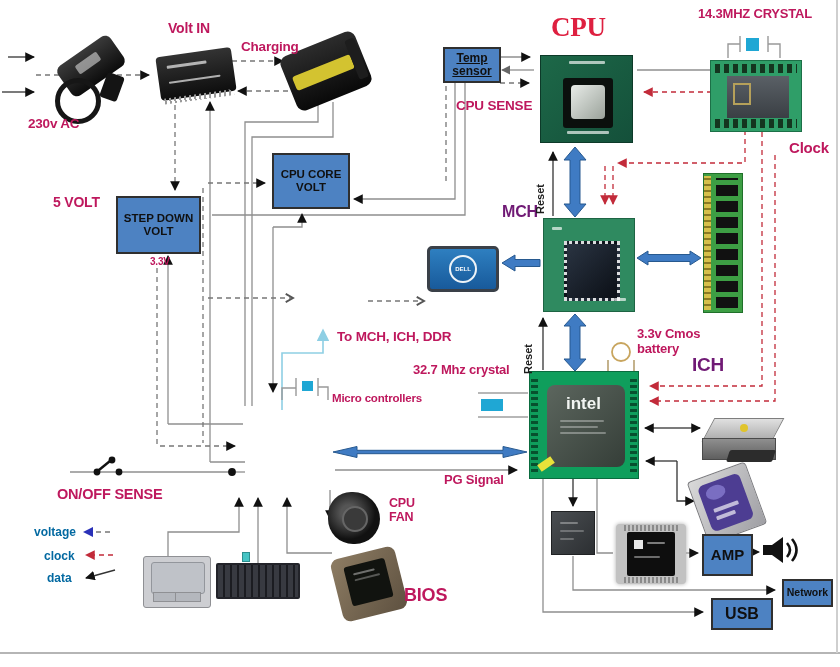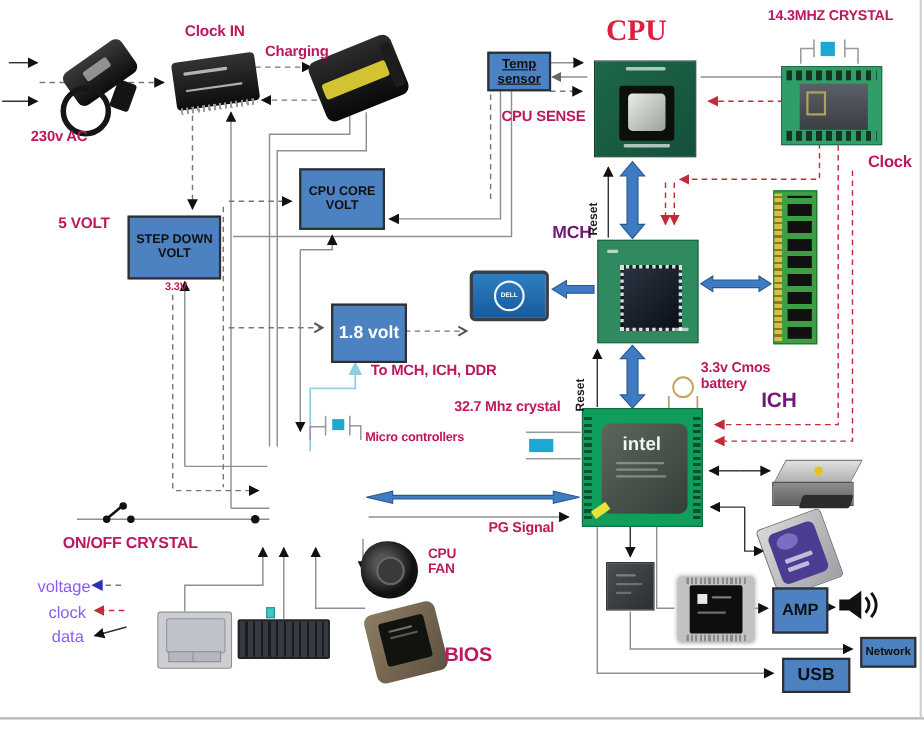--- a/index.html
+++ b/index.html
@@ -10,21 +10,21 @@
   .bluebox{position:absolute;background:#4d82c2;border:2px solid #2f2f2f;display:flex;
            align-items:center;justify-content:center;text-align:center;font-weight:bold;
            color:#101010;line-height:1.12;white-space:normal;}
   .vlbl{position:absolute;writing-mode:vertical-rl;transform:rotate(180deg);font-weight:bold;
         font-size:11px;color:#1c1c1c;}
   .chip{position:absolute;box-sizing:border-box;}
   .pinrow{position:absolute;background:repeating-linear-gradient(90deg,#9a9a9a 0 2px,transparent 2px 5px);}
   .pincol{position:absolute;background:repeating-linear-gradient(0deg,#9a9a9a 0 2px,transparent 2px 5px);}
   .bar{position:absolute;background:rgba(255,255,255,.65);height:3px;border-radius:1px;}
   svg.wires{position:absolute;left:0;top:0;}
-  .legend-row{position:absolute;font-weight:normal;font-size:15px;color:#8b5cf6;}
+  .legend-row{position:absolute;font-weight:bold;font-size:12px;color:#0369a1;}
 </style>
 </head>
 <body>
 
 <div id="stage">
 
   <svg class="wires" width="840" height="667">
     <defs>
       <marker id="ab" viewBox="0 0 10 10" refX="9" refY="5" markerWidth="7.5" markerHeight="7.5" orient="auto-start-reverse">
           <path d="M0,0 L10,5 L0,10 z" fill="#111"></path>
@@ -286,55 +286,52 @@
     </div>
 
   <div class="bluebox" style="left:116px;top:196px;width:81px;height:54px;font-size:11.5px;">
     <span>STEP DOWN VOLT</span>
     </div>
 
   <div class="bluebox" style="left:272px;top:153px;width:74px;height:52px;font-size:11.5px;">
     <span>CPU CORE VOLT</span>
     </div>
 
-  <div class="bluebox" style="left:301px;top:276px;width:65px;height:50px;font-size:16px;color:#fff;">
-    <span>1.8 volt</span>
-    </div>
 
   <div class="bluebox" style="left:702px;top:534px;width:47px;height:38px;font-size:15px;">
     <span>AMP</span>
     </div>
 
   <div class="bluebox" style="left:782px;top:579px;width:47px;height:24px;font-size:10.5px;">
     <span>Network</span>
     </div>
 
   <div class="bluebox" style="left:711px;top:598px;width:58px;height:28px;font-size:16px;">
     <span>USB</span>
     </div>
 
   <div class="lbl" style="left:28px;top:116px;font-size:13.5px;">230v AC</div>
-  <div class="lbl" style="left:168px;top:20px;font-size:14px;">Clock IN</div>
+  <div class="lbl" style="left:168px;top:20px;font-size:14px;">Volt IN</div>
   <div class="lbl" style="left:241px;top:39px;font-size:13.5px;">Charging</div>
   <div class="lbl" style="left:53px;top:194px;font-size:14px;">5 VOLT</div>
   <div class="lbl" style="left:110px;top:256px;font-size:10px;margin-left:40px;">3.3V</div>
   <div class="lbl" style="left:337px;top:329px;font-size:13.5px;">To MCH, ICH, DDR</div>
   <div class="lbl" style="left:456px;top:98px;font-size:13.5px;">CPU SENSE</div>
   <div class="lbl red" style="left:551px;top:12px;font-size:27px;font-family:'Liberation Serif',serif;color:#de2040;">CPU</div>
   <div class="lbl" style="left:698px;top:6px;font-size:13px;">14.3MHZ CRYSTAL</div>
   <div class="lbl" style="left:789px;top:139px;font-size:15px;">Clock</div>
   <div class="lbl red" style="left:502px;top:203px;font-size:16px;">MCH</div>
   <div class="vlbl" style="left:534px;top:160px;height:54px;">Reset</div>
   <div class="vlbl" style="left:522px;top:320px;height:54px;">Reset</div>
   <div class="lbl" style="left:637px;top:327px;font-size:13px;width:72px;white-space:normal;text-align:left;line-height:1.15;">3.3v Cmos battery</div>
   <div class="lbl red" style="left:692px;top:354px;font-size:19px;">ICH</div>
   <div class="lbl" style="left:413px;top:362px;font-size:13px;">32.7 Mhz crystal</div>
   <div class="lbl" style="left:332px;top:392px;font-size:11.5px;">Micro controllers</div>
   <div class="lbl" style="left:444px;top:472px;font-size:13px;">PG Signal</div>
-  <div class="lbl" style="left:57px;top:486px;font-size:14.5px;">ON/OFF CRYSTAL</div>
+  <div class="lbl" style="left:57px;top:486px;font-size:14.5px;">ON/OFF SENSE</div>
   <div class="lbl" style="left:389px;top:496px;font-size:12.5px;width:34px;white-space:normal;line-height:1.15;">CPU FAN</div>
   <div class="lbl" style="left:404px;top:585px;font-size:18px;">BIOS</div>
 
   <div class="legend-row" style="left:34px;top:525px;">
     <span>voltage</span></div>
   <div class="legend-row" style="left:44px;top:549px;">
     <span>clock</span></div>
   <div class="legend-row" style="left:47px;top:571px;">
     <span>data</span></div>
 

